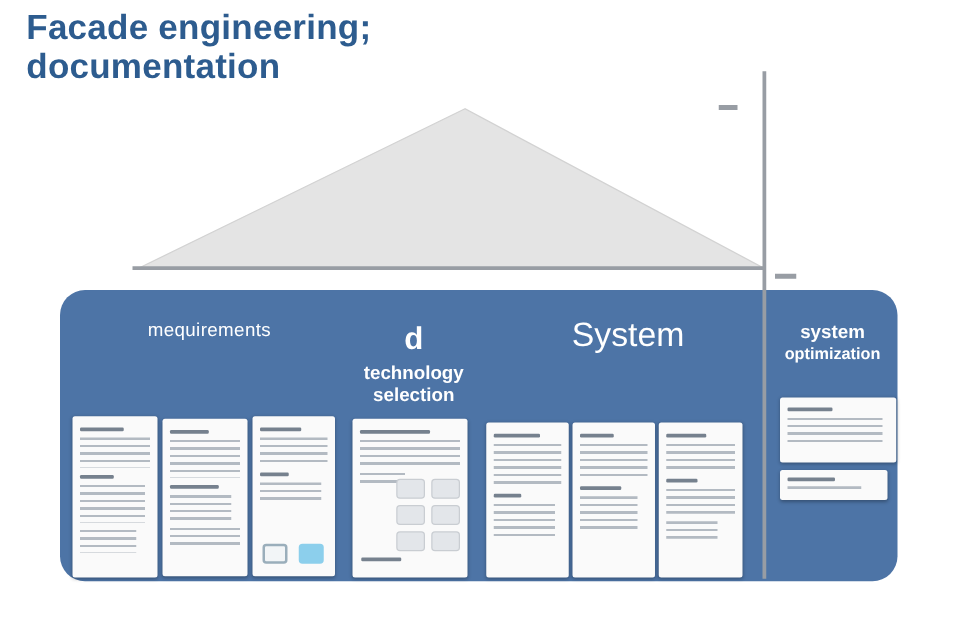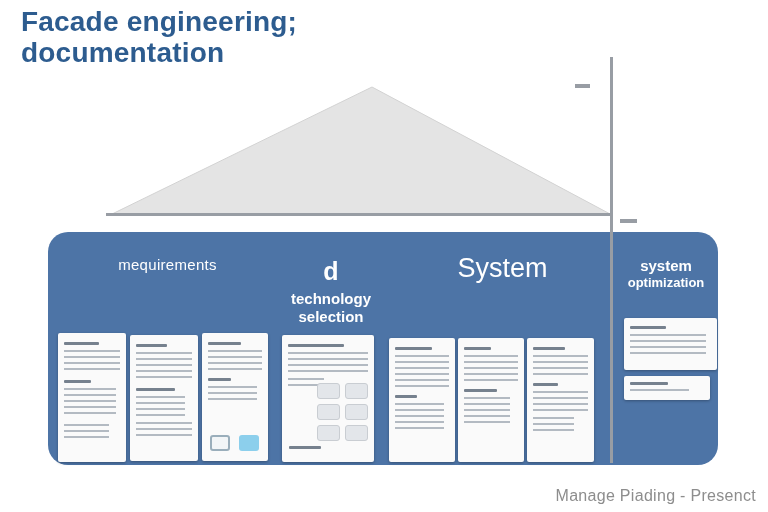--- a/index.html
+++ b/index.html
@@ -176,15 +176,14 @@
     <rect x="610" y="57" width="3" height="406"></rect>
     <rect x="575" y="84" width="15" height="4"></rect>
     <rect x="620" y="219" width="17" height="4"></rect>
   </svg>
 
   <header class="title">
     <div>Facade engineering;</div>
     <div>documentation</div>
   </header>
 
-  <div class="footer">Manage Piading - Presenct</div>
 
 </div>
 
 </body></html>

